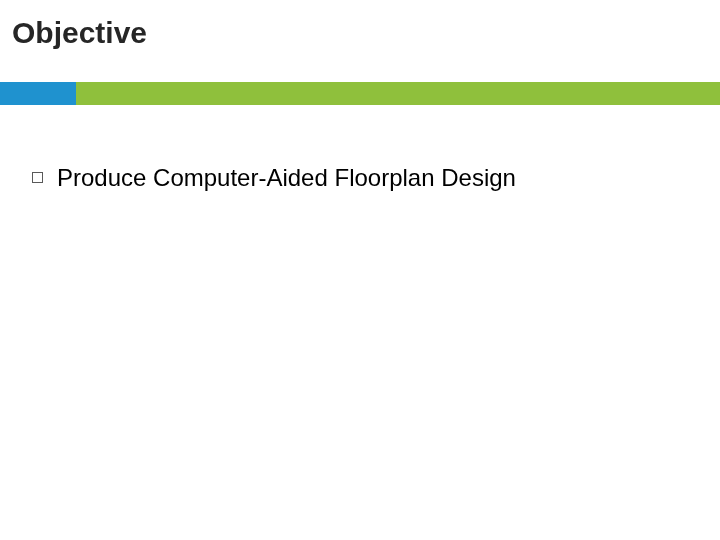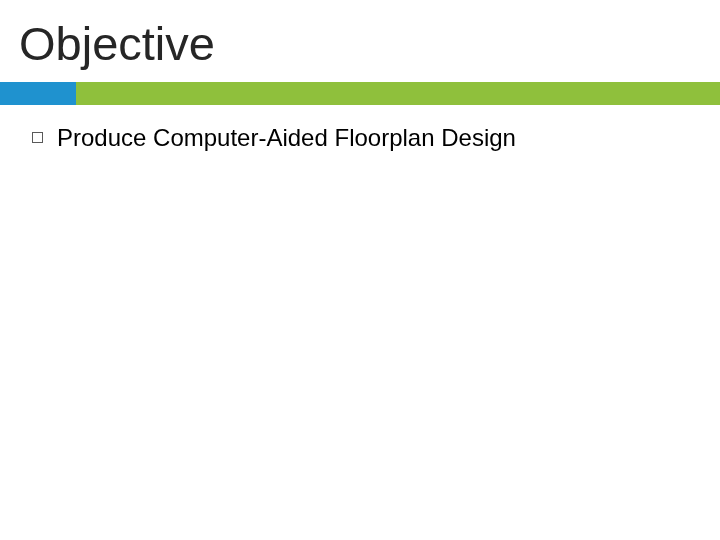--- a/index.html
+++ b/index.html
@@ -11,23 +11,23 @@
       width: 720px;
       height: 540px;
       background: #ffffff;
       font-family: Arial, Helvetica, sans-serif;
       position: relative;
       overflow: hidden;
     }
     .slide-title {
       position: absolute;
       top: 16px;
-      left: 19px;
-      font-size: 47px;
-      font-weight: 400;
+      left: 12px;
+      font-size: 30px;
+      font-weight: 700;
       color: #262626;
     }
     .divider-bar {
       position: absolute;
       top: 82px;
       left: 0;
       width: 720px;
       height: 23px;
     }
     .divider-blue {
@@ -48,20 +48,21 @@
     }
     .bullet-list {
       position: absolute;
       top: 124px;
       left: 32px;
     }
     .bullet-item {
       display: flex;
       align-items: flex-start;
       gap: 14px;
+      margin-top: 40px;
     }
     .bullet-marker {
       width: 11px;
       height: 11px;
       border: 1.5px solid #595959;
       margin-top: 8px;
       flex-shrink: 0;
     }
     .bullet-text {
       font-size: 24px;

